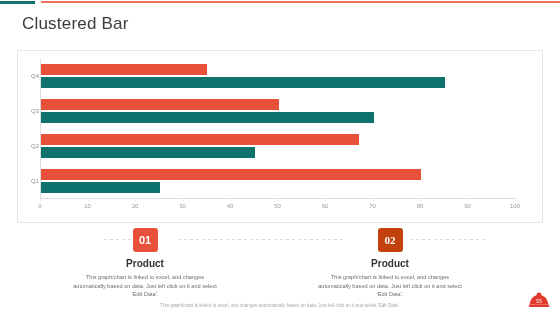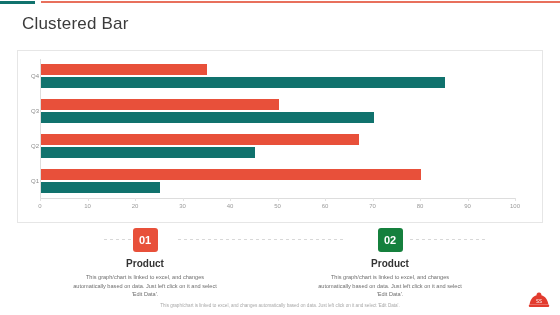--- a/index.html
+++ b/index.html
@@ -159,21 +159,21 @@
     height: 24px;
     margin: 0 auto;
     border-radius: 3px;
     color: #ffffff;
     font-size: 11px;
     font-weight: bold;
     line-height: 24px;
     text-align: center;
   }
   .badge-red  { background: #E8503A; }
-  .badge-teal { background: #15803d; }
+  .badge-teal { background: #c2410c; font-family: Liberation Serif, serif; }
 
   .step-title {
     margin-top: 6px;
     font-size: 10px;
     font-weight: bold;
     color: #333333;
   }
   .step-desc {
     margin-top: 4px;
     font-size: 5.6px;

